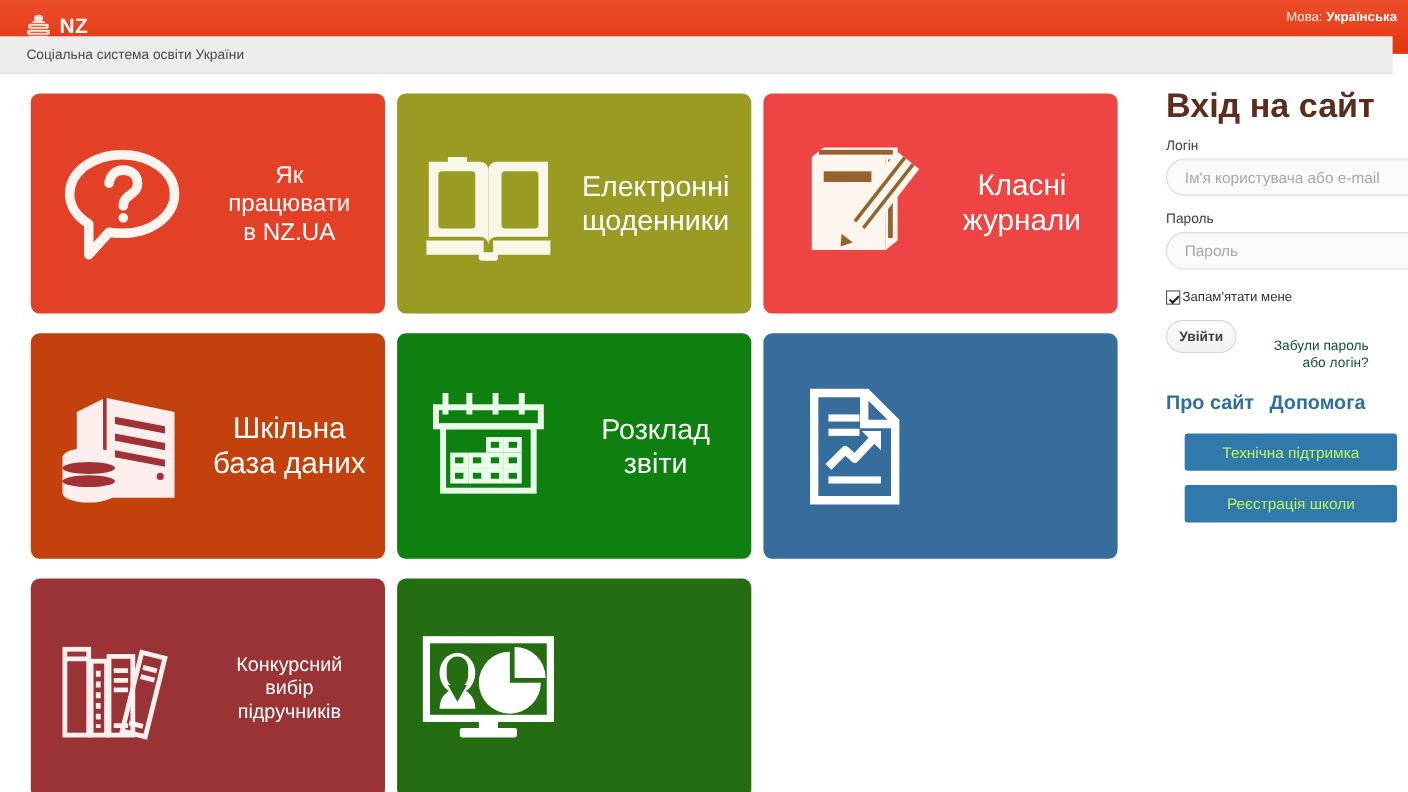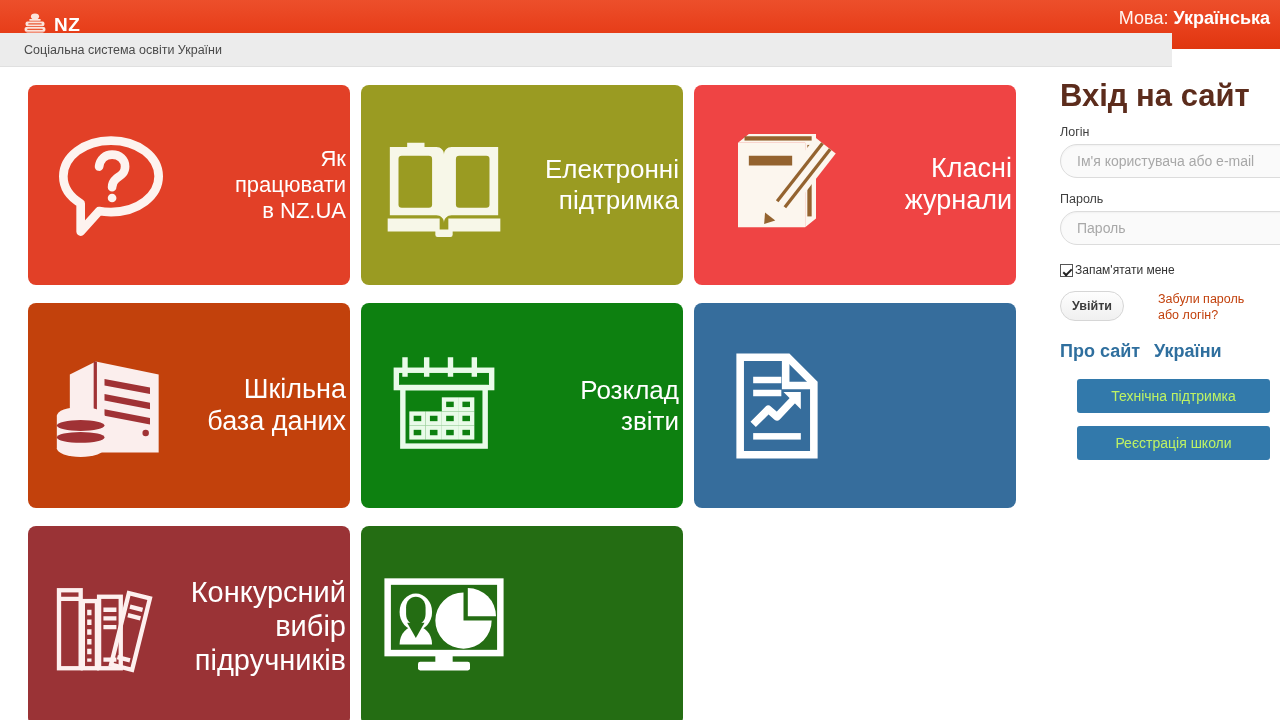--- a/index.html
+++ b/index.html
@@ -22,27 +22,27 @@
     margin-left: 22px;
   }
   .logo-mark { width: 26px; height: 26px; position: relative; }
   .logo-mark svg { display: block; }
   #logo-text {
     color: #ffffff; font-size: 19px; font-weight: bold; letter-spacing: 0.5px;
     line-height: 1;
   }
   #lang {
     position: absolute; right: 10px; top: 8px;
-    font-size: 18px; color: #fff5f0;
+    font-size: 12px; color: #fff5f0;
   }
   #lang b { color: #ffffff; }
 
   
   #subbar {
-    position: absolute; left: 0; top: 33px; width: 1172px; height: 34px;
+    position: absolute; left: 0; top: 33px; width: 1266px; height: 34px;
     background: #ececec;
     border-bottom: 1px solid #e0e0e0;
     display: flex; align-items: center;
   }
   #subbar-text {
     margin-left: 24px; font-size: 12.5px; color: #4a4a4a;
   }
 
   
   #grid {
@@ -65,28 +65,28 @@
     width: 130px; height: 120px;
     margin-left: 18px;
     display: flex; align-items: center; justify-content: center;
   }
   .tile .ico svg { display: block; width: 100%; height: 100%; }
   .tile .lbl {
     flex: 1 1 auto;
     color: #ffffff;
     font-size: 27px;
     line-height: 1.18;
-    text-align: right;
+    text-align: center;
     padding-right: 4px;
     padding-left: 4px;
     white-space: pre-line;
   }
   .tile.t2 .lbl, .tile.t5 .lbl { font-size: 26px; }
   .tile.t1 .lbl { font-size: 22px; }
-  .tile.t8 .lbl { font-size: 29px; }
+  .tile.t8 .lbl { font-size: 18px; }
   .tile.t9 .lbl { font-size: 24px; }
   .tile.t6 .lbl { font-size: 25px; }
 
   
   #login {
     position: absolute; left: 1060px; top: 80px; width: 280px;
   }
   #login-title {
     font-size: 31px; font-weight: bold; color: #5c2c1c;
     margin: 0 0 14px 0; line-height: 1;
@@ -128,22 +128,22 @@
   #submit-btn {
     width: 64px; height: 30px;
     border-radius: 15px;
     border: 1px solid #d6d6d6;
     background: linear-gradient(to bottom, #fefefe, #f0f0f0);
     font-size: 12.5px; font-weight: bold; color: #3c3c3c;
     font-family: "Liberation Sans", sans-serif;
     cursor: pointer;
   }
   #forgot-link {
-    font-size: 12.5px; color: #c2410c; line-height: 1.25;
-    text-decoration: none; white-space: pre-line; margin-top: 1px;
+    font-size: 12.5px; color: #14532d; line-height: 1.25;
+    text-decoration: none; white-space: pre-line; margin-top: 16px; text-align: right;
   }
   #nav-links {
     margin-top: 18px; display: flex; gap: 14px;
   }
   #nav-links a {
     font-size: 18px; font-weight: bold; color: #2f6f9e; text-decoration: none;
   }
   .big-btn {
     display: block; width: 193px; height: 34px;
     margin-top: 13px; margin-left: 17px;
@@ -209,21 +209,21 @@
           <rect x="52" y="96" width="16" height="7" rx="2"></rect>
           <path d="M26 16h16v30l-8-7-8 7z"></path>
         </g>
         <g fill="#9a9b22">
           <rect x="18" y="28" width="31" height="48" rx="3"></rect>
           <rect x="71" y="28" width="31" height="48" rx="3"></rect>
         </g>
       </svg>
     </span>
     <span class="lbl">Електронні
-підтримка</span>
+щоденники</span>
   </div>
 
   <div class="tile t3" style="background:#ef4444">
     <span class="ico">
       <svg viewBox="0 0 120 110" xmlns="http://www.w3.org/2000/svg">
         <g fill="#fcf6ee">
           <path d="M24 16h62v78H24z"></path>
         </g>
         <path d="M24 16 L34 8 H96 V86 L86 94 V16 Z" fill="#fcf6ee"></path>
         <rect x="30" y="10" width="62" height="4" fill="#94632f"></rect>
@@ -376,18 +376,18 @@
   </div>
 
   <div id="action-row">
     <button id="submit-btn">Увійти</button>
     <a id="forgot-link" href="#">Забули пароль
 або логін?</a>
   </div>
 
   <div id="nav-links">
     <a href="#">Про сайт</a>
-    <a href="#">України</a>
+    <a href="#">Допомога</a>
   </div>
 
   <button class="big-btn" id="support-btn">Технічна підтримка</button>
   <button class="big-btn" id="register-btn">Реєстрація школи</button>
 </div>
 
 </body></html>

